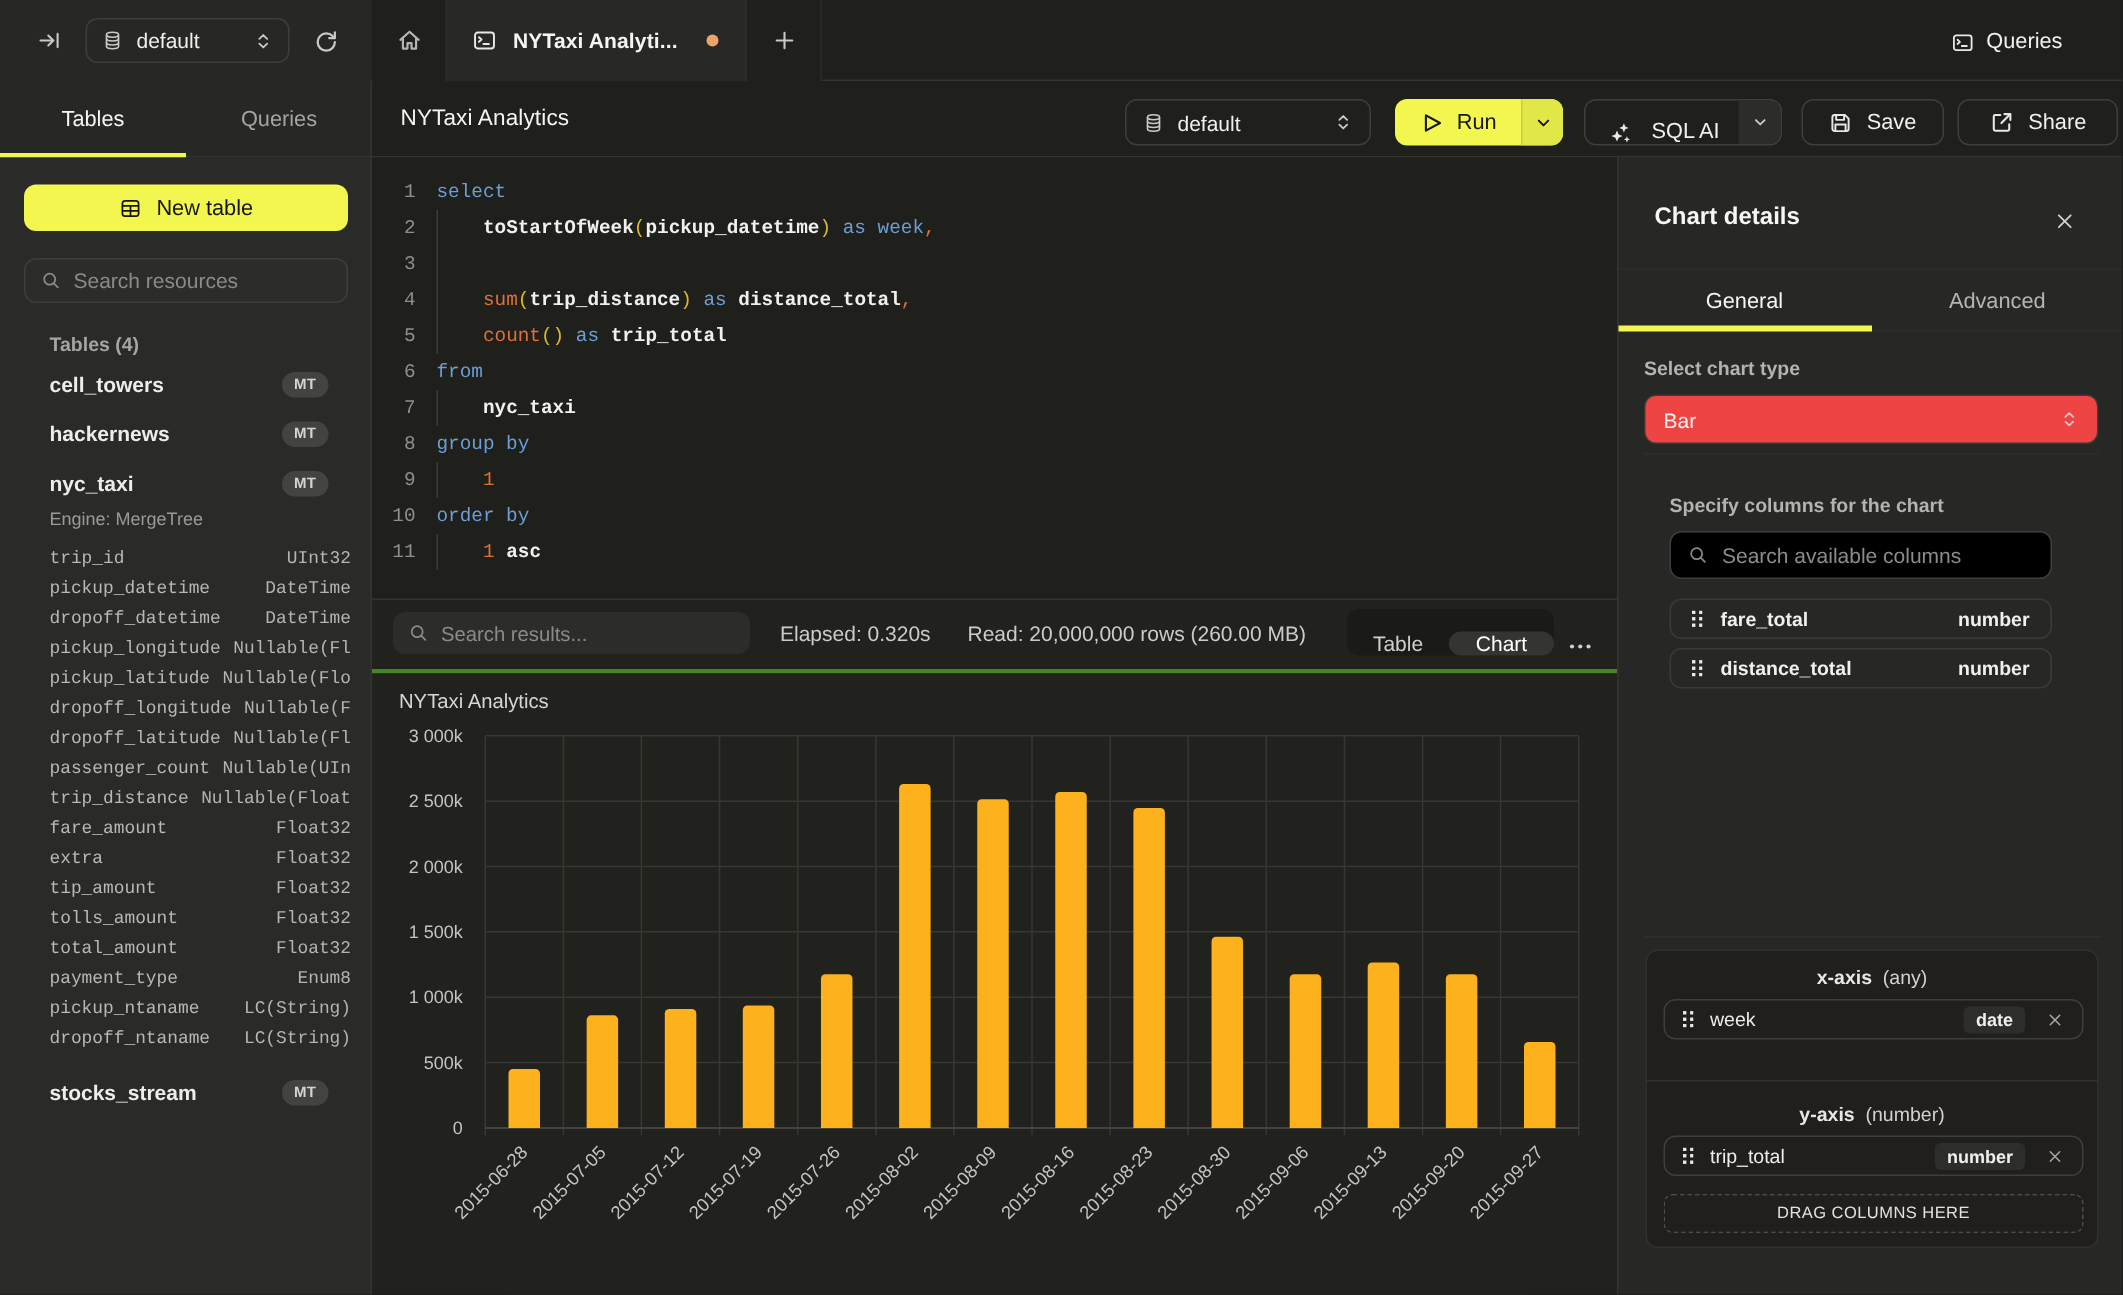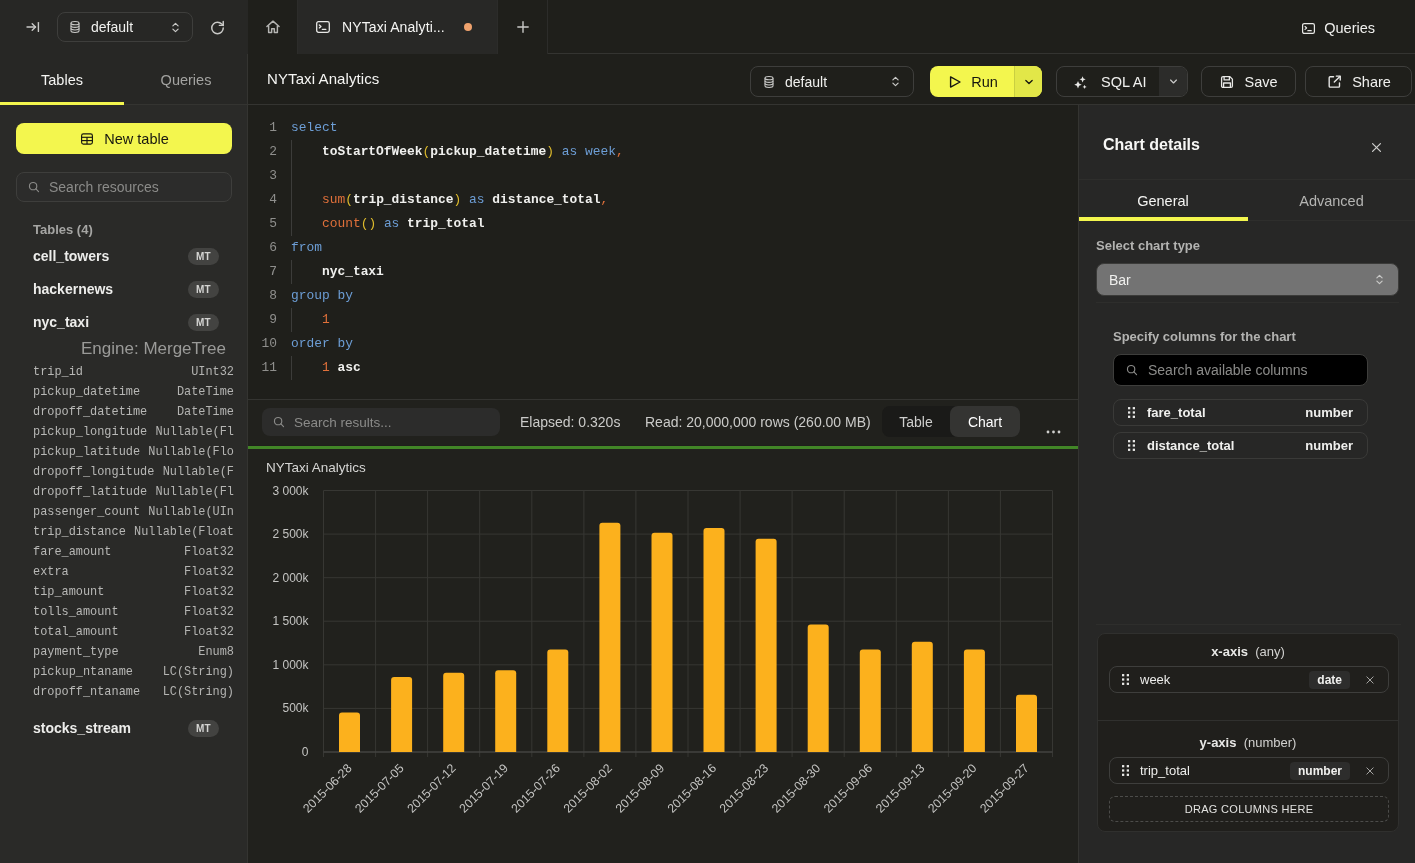--- a/index.html
+++ b/index.html
@@ -8,42 +8,42 @@
 
 
 #topbar { position:absolute; left:0; top:0; width:1415px; height:54px; background:#1f1f1b;
   border-bottom:1px solid #343431; }
 #tbleft { position:absolute; left:0; top:0; width:248px; height:54px; background:#272725; }
 #tabstrip { position:absolute; left:248px; top:0; width:300px; height:54px; background:#1f1f1b;
   border-right:1px solid #2c2c2a; }
 #homebtn { position:absolute; left:248px; top:0; width:50px; height:54px; display:flex; align-items:center; justify-content:center; border-right:1px solid #2c2c2a;}
 #tab { position:absolute; left:298px; top:0; width:200px; height:54px; background:#282826;
   border-right:1px solid #2c2c2a; display:flex; align-items:center; padding-left:17px; }
-#tab .tt { color:#f5f5f3; font-size:14px; font-weight:400; margin-left:11px; letter-spacing:.1px;}
+#tab .tt { color:#f5f5f3; font-size:14px; font-weight:700; margin-left:11px; letter-spacing:.1px;}
 #tab .dot { width:8px; height:8px; border-radius:50%; background:#efa26d; margin-left:19px; }
 #plusbtn { position:absolute; left:515px; top:19px; }
 #collapse { position:absolute; left:25px; top:19px; }
 .selbox { position:absolute; border:1px solid #3e3e3c; border-radius:8px; display:flex; align-items:center; }
 #dbsel1 { left:57px; top:12px; width:136px; height:30px; padding:0 10px; }
 #dbsel1 .t, #dbsel2 .t { color:#f0f0ee; font-size:14px; font-weight:400; margin-left:9px; flex:1; }
 #refresh { position:absolute; left:209px; top:19px; }
 #queriesbtn { position:absolute; right:40px; top:20px; display:flex; align-items:center; }
 #queriesbtn span { color:#f0f0ee; font-size:14.5px; font-weight:400; margin-left:8px; }
 
 
 #hdr { position:absolute; left:248px; top:54px; width:1167px; height:51px; background:#1f1f1b;
   border-bottom:1px solid #343431; }
 #hdr .title { position:absolute; left:19px; top:16px; color:#f5f5f3; font-size:15px; font-weight:400; letter-spacing:.1px; }
 #dbsel2 { left:502px; top:12px; width:164px; height:31px; padding:0 11px; }
 #runbtn { position:absolute; left:682px; top:12px; width:112px; height:31px; border-radius:8px; overflow:hidden; display:flex; background:#f3f64e; }
 #runmain { width:84px; display:flex; align-items:center; justify-content:center; }
 #runmain span { color:#17170f; font-size:14.5px; font-weight:400; margin-left:9px; }
 #runchev { width:28px; background:#e2e748; display:flex; align-items:center; justify-content:center; border-left:1px solid #c9cf41;}
 #sqlai { position:absolute; left:808px; top:12px; width:132px; height:31px; border:1px solid #3e3e3c; border-radius:8px; display:flex; overflow:hidden; }
-#sqlai .main { flex:1; display:flex; align-items:center; padding-left:15px; }
+#sqlai .main { flex:1; display:flex; align-items:flex-end; padding-left:15px; }
 #sqlai .main span { color:#f0f0ee; font-size:14.5px; font-weight:400; margin-left:13px; }
 #sqlai .chev { width:28px; background:#2c2c2a; display:flex; align-items:center; justify-content:center; }
 .btn { position:absolute; top:12px; height:31px; border:1px solid #3e3e3c; border-radius:8px;
   display:flex; align-items:center; justify-content:center; }
 .btn span { color:#f0f0ee; font-size:14.5px; font-weight:400; margin-left:9px; }
 #savebtn { left:953px; width:95px; }
 #sharebtn { left:1057px; width:107px; }
 
 
 #sidetabs { position:absolute; left:0; top:54px; width:248px; height:51px; background:#272725;
@@ -57,63 +57,63 @@
   border-radius:8px; display:flex; align-items:center; justify-content:center; }
 #newtable span { color:#17170f; font-size:14.5px; font-weight:400; margin-left:9px; }
 #ssearch { position:absolute; left:16px; top:67px; width:216px; height:30px; background:#2c2c2b;
   border:1px solid #3e3e3c; border-radius:8px; display:flex; align-items:center; padding:0 10px; }
 #ssearch span { color:#8b8b89; font-size:14px; margin-left:8px; }
 .slabel { position:absolute; left:33px; color:#a5a5a3; font-size:13px; font-weight:700; }
 .srow { position:absolute; left:33px; right:28px; height:20px; display:flex; align-items:center; }
 .srow .nm { color:#ededeb; font-size:14px; font-weight:700; flex:1; }
 .mt { background:#434341; border-radius:9px; color:#d4d4d2; font-size:10px; font-weight:700;
   padding:3px 8px; letter-spacing:.3px; }
-.engine { position:absolute; left:33px; color:#9a9a98; font-size:17px;margin-left:48px; }
+.engine { position:absolute; left:33px; color:#9a9a98; font-size:12px; }
 .scol { position:absolute; left:33px; width:201px; display:flex; justify-content:space-between;
   font-family:"Liberation Mono", monospace; font-size:11.9px; color:#b8b8b6; }
 .scol .styp { color:#b4b4b2; }
 
 
 #editor { position:absolute; left:248px; top:105px; width:830px; height:294px; background:#1f1f1b; }
 .lnum { position:absolute; left:0; width:29px; height:24px; line-height:24px; text-align:right;
   color:#8f8f8d; font-family:"Liberation Mono", monospace; font-size:12.9px; }
 .iguide { position:absolute; left:43px; width:1px; height:24px; background:#3c3c3a; }
 .code { position:absolute; left:43px; height:24px; line-height:24px; white-space:pre;
   font-family:"Liberation Mono", monospace; font-size:12.9px; color:#f0f0ee; }
 
 
 #rtb { position:absolute; left:248px; top:399px; width:830px; height:46px; background:#21211d;
   border-top:1px solid #343431; }
 #rsearch { position:absolute; left:14px; top:8px; width:238px; height:28px; background:#2c2c2b;
   border-radius:8px; display:flex; align-items:center; padding:0 10px; }
 #rsearch span { color:#8b8b89; font-size:13.5px; margin-left:8px; }
 #elapsed { position:absolute; left:272px; top:14px; color:#cbcbc9; font-size:14px; }
 #readtxt { position:absolute; left:397px; top:14px; color:#cbcbc9; font-size:14px; }
-#toggle { position:absolute; left:634px; top:6px; width:138px; height:31px; background:#19191 7; border-radius:8px; display:flex; background:#1a1a18;}
+#toggle { position:absolute; left:650px; top:6px; width:138px; height:31px; background:#19191 7; border-radius:8px; display:flex; background:#1a1a18;align-items:flex-end;}
 #toggle .seg1 { width:68px; display:flex; align-items:center; justify-content:center; color:#cfcfcd; font-size:14px; }
 #toggle .seg2 { width:70px; background:#343432; border-radius:8px; display:flex; align-items:center; justify-content:center; color:#fff; font-size:14px; }
 #rdots { position:absolute; left:798px; top:20px; }
 
 
 #greenline { position:absolute; left:248px; top:446px; width:830px; height:3px; background:#428627; }
 #chart { position:absolute; left:248px; top:449px; width:830px; height:414px; background:#21211d; }
 #chart .ctitle { position:absolute; left:18px; top:11px; color:#d6d6d4; font-size:13.5px; }
 
 
 #panel { position:absolute; left:1078px; top:105px; width:337px; height:758px;
   background:#272726; border-left:1px solid #343431; }
 #panel .phdr { position:absolute; left:24px; top:31px; color:#f7f7f5; font-size:16px; font-weight:700; }
 #panel .pclose { position:absolute; right:31px; top:35px; }
 #panel .phdrline { position:absolute; left:0; top:74px; width:100%; height:1px; background:#2e2e2c; }
 #ptabs { position:absolute; left:0; top:75px; width:100%; height:41px; border-bottom:1px solid #2e2e2c; }
 #ptabs .g { position:absolute; left:0; top:0; width:168px; height:41px; display:flex; align-items:center; justify-content:center; color:#f5f5f3; font-size:14.5px; font-weight:400;}
 #ptabs .a { position:absolute; left:168px; top:0; width:169px; height:41px; display:flex; align-items:center; justify-content:center; color:#b4b4b2; font-size:14.5px; }
 #ptabs .ul { position:absolute; left:0; bottom:-1px; width:168.5px; height:4px; background:#f3f64e; }
 .plabel { position:absolute; color:#b3b3b1; font-size:13px; font-weight:700; }
-#chartsel { position:absolute; left:17px; top:158px; width:303px; height:33px; background:#737373;
+#chartsel { position:absolute; left:17px; top:158px; width:303px; height:33px; background:#ef4444;
   border:1px solid #3b3b39; border-radius:8px; display:flex; align-items:center; padding:0 12px; }
 #chartsel span { color:#f0f0ee; font-size:14px; flex:1; }
 #pdivider1 { position:absolute; left:17px; top:197px; width:303px; height:1px; background:#2e2e2c; }
 #psearch { position:absolute; left:34px; top:249px; width:255px; height:32px; background:#000000; border:1px solid #3e3e3c;
   border-radius:8px; display:flex; align-items:center; padding:0 11px; }
 #psearch span { color:#8b8b89; font-size:14px; margin-left:9px; }
 .colrow { position:absolute; left:34px; width:255px; height:27px; border:1px solid #3a3a38; background:transparent;
   border-radius:8px; display:flex; align-items:center; padding:0 14px; }
 .colrow .nm { color:#f0f0ee; font-size:13px; font-weight:700; margin-left:12px; flex:1; }
 .colrow .ty { color:#f0f0ee; font-size:13px; font-weight:700; }

